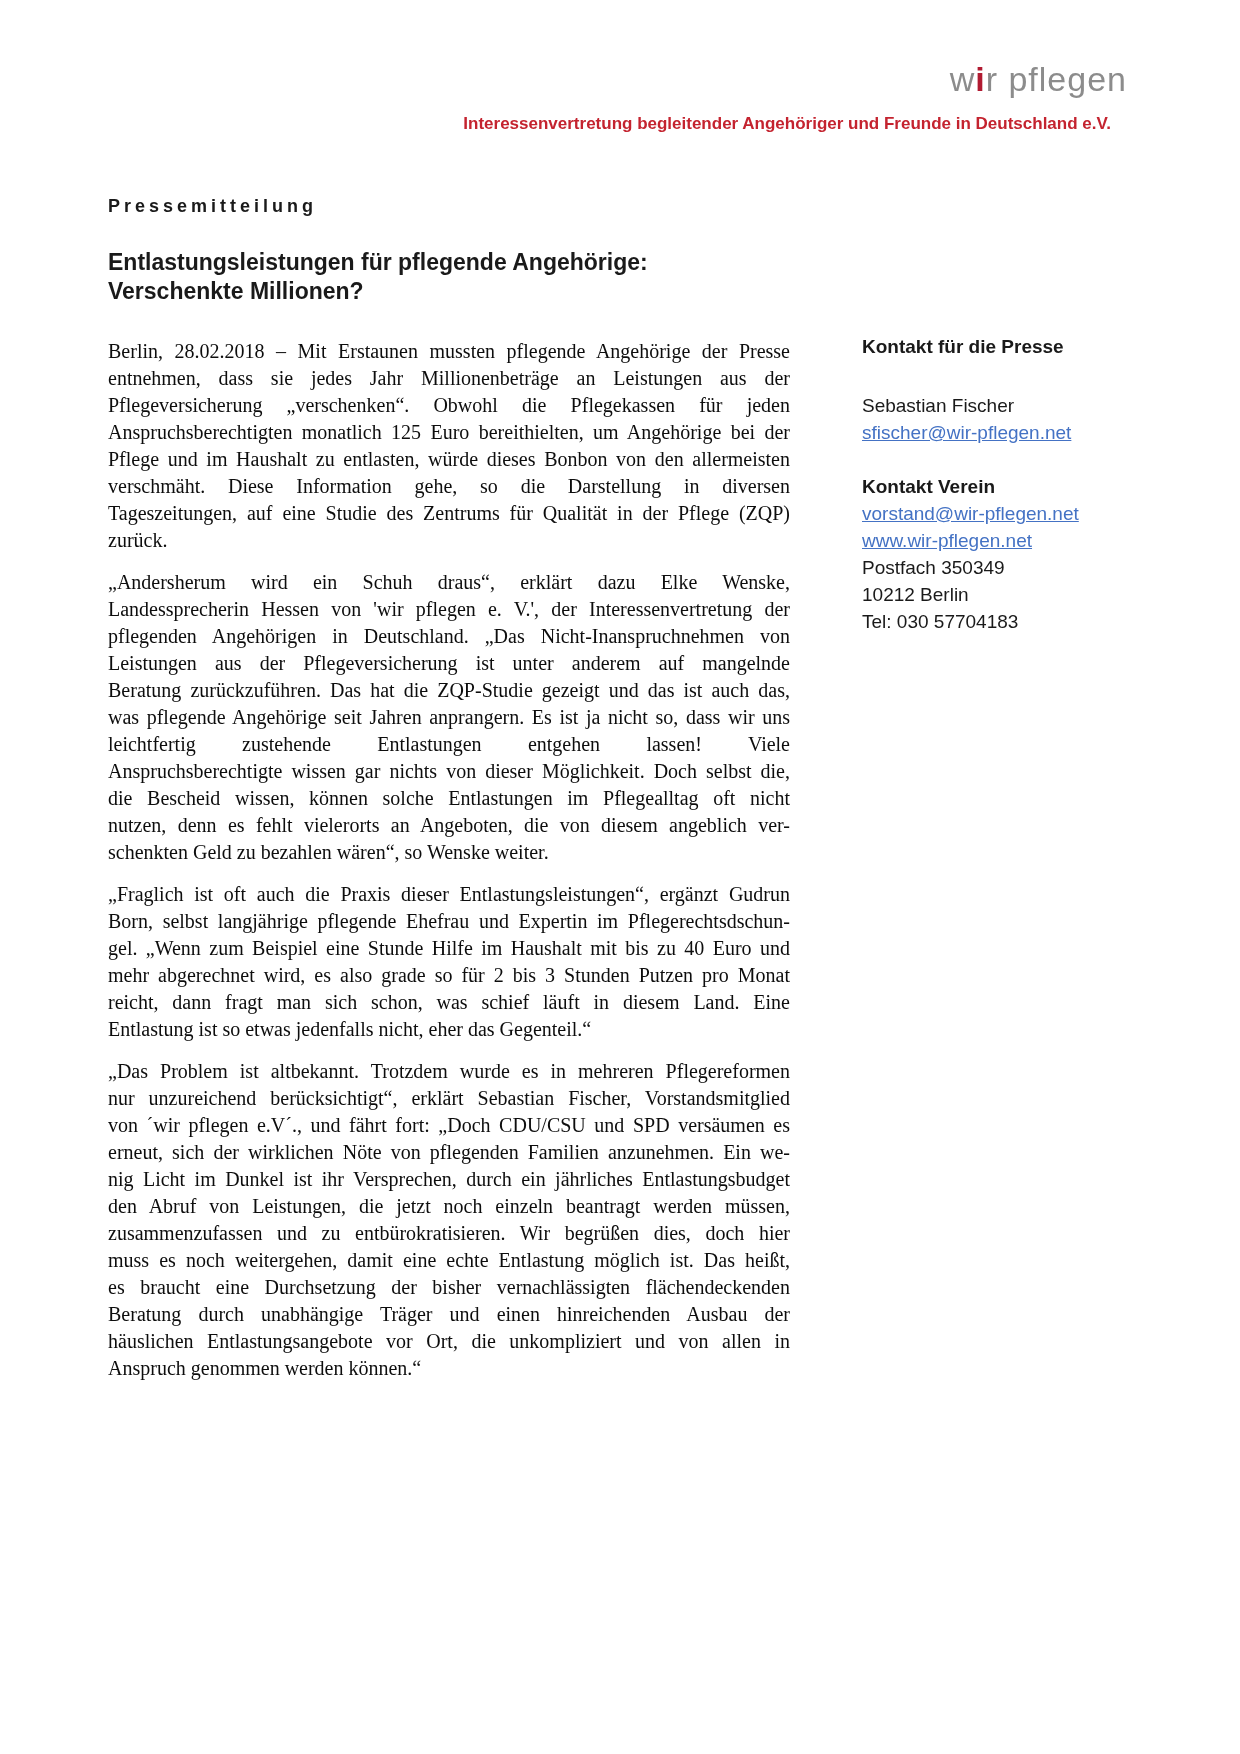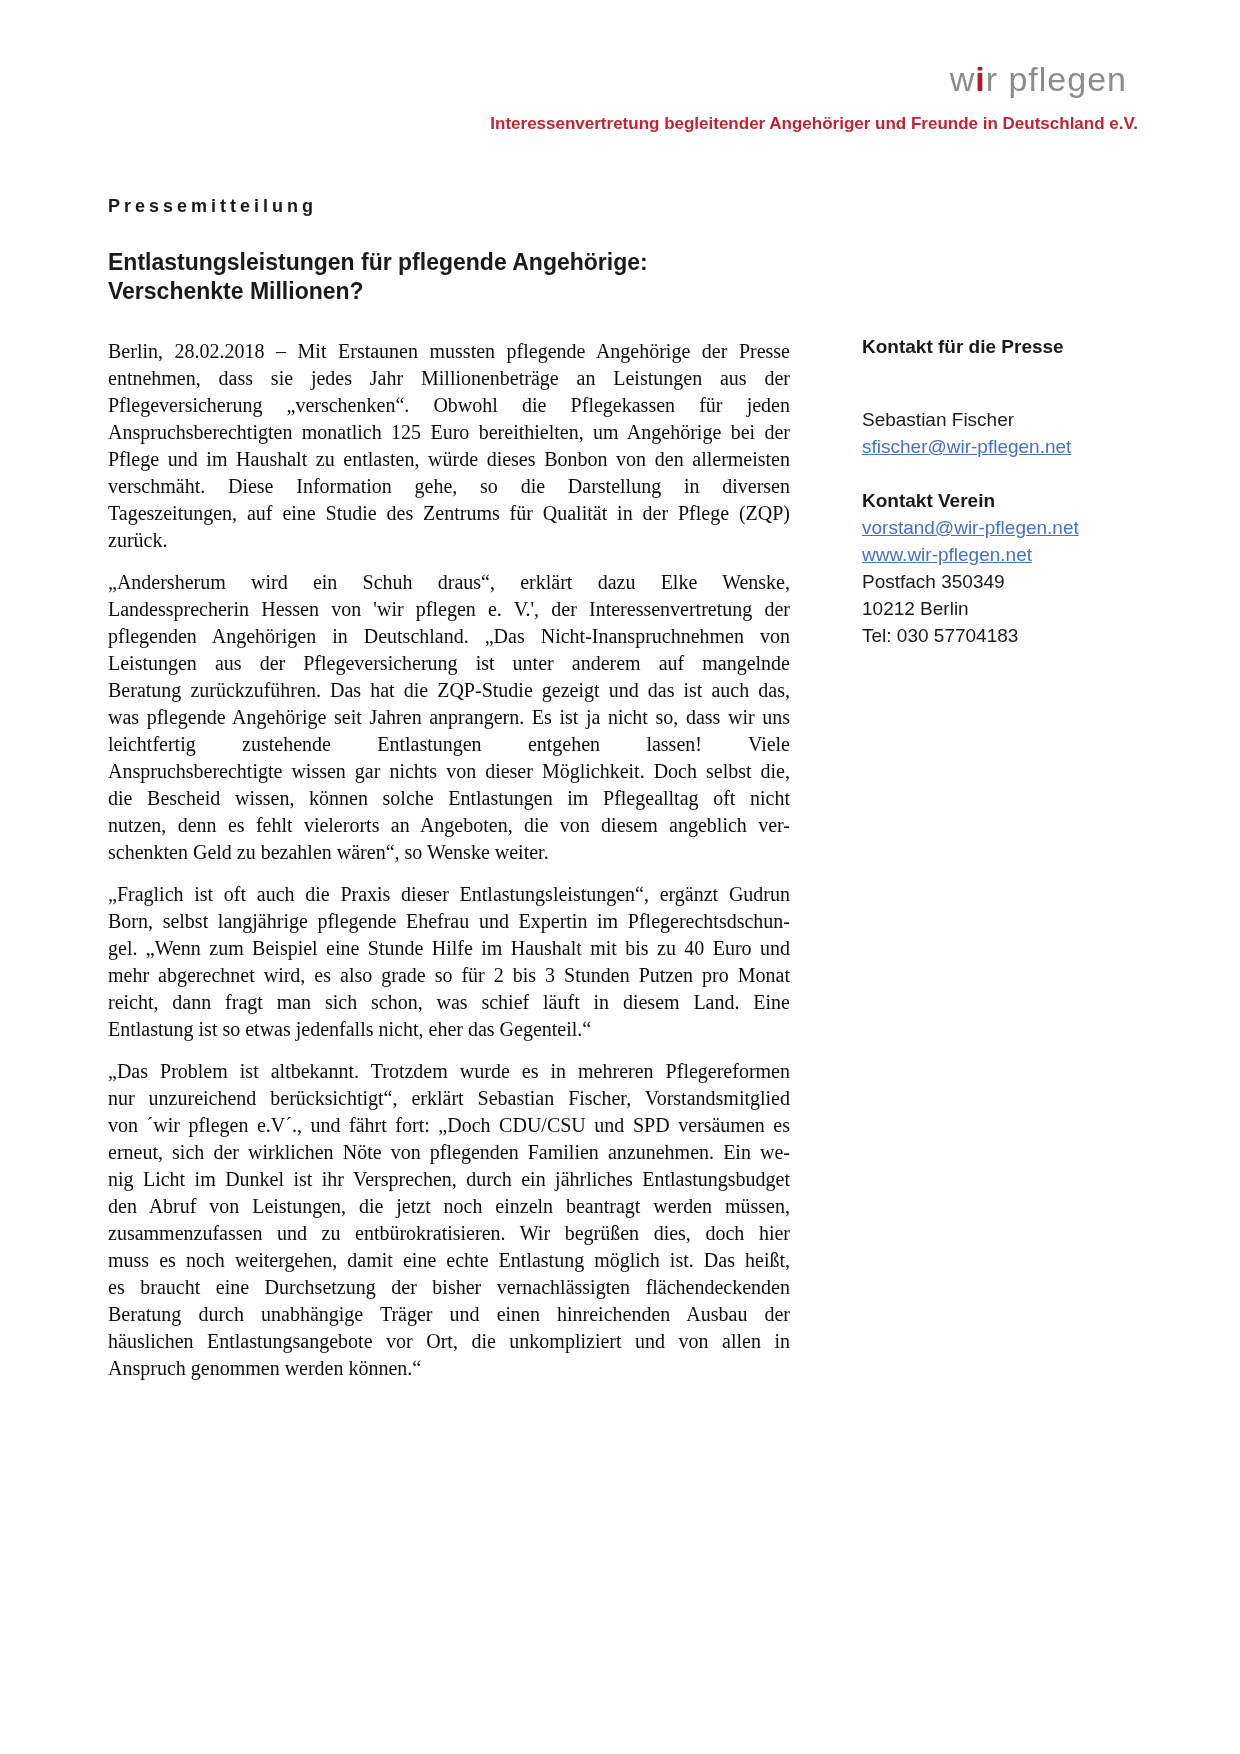--- a/index.html
+++ b/index.html
@@ -3,40 +3,40 @@
 <meta charset="utf-8">
 <style>
   html,body{margin:0;padding:0;background:#ffffff;}
   .page{position:relative;width:1240px;height:1754px;background:#ffffff;overflow:hidden;
         font-family:"Liberation Sans", sans-serif;color:#1a1a1a;}
 
   
   .logo{position:absolute;top:60px;right:113px;font-size:34px;letter-spacing:1px;
         color:#8c8c8c;font-family:"Liberation Sans", sans-serif;}
   .logo .logo-i{color:#b11a31;font-weight:bold;}
-  .tagline{position:absolute;top:114px;right:102px;font-size:17px;font-weight:bold;
+  .tagline{position:absolute;top:114px;right:129px;font-size:17px;font-weight:bold;
         color:#c4232f;white-space:nowrap;}
 
   
   .kicker{position:absolute;top:196px;left:108px;font-size:18px;font-weight:bold;
         letter-spacing:4px;color:#1a1a1a;text-align:right;}
   .doc-title{position:absolute;top:248px;left:108px;font-size:23px;font-weight:bold;
         line-height:29px;color:#1a1a1a;margin:0;}
 
   
   .body-col{position:absolute;top:338px;left:108px;width:682px;
         font-family:"Liberation Serif", serif;font-size:20px;color:#0d0d0d;}
   .para{margin:0 0 15px 0;}
   .tline{line-height:27px;text-align:justify;text-align-last:justify;white-space:normal;}
   .tline.last{text-align-last:left;}
 
   
   .sidebar{position:absolute;left:862px;top:333px;width:290px;font-size:19px;
         line-height:27px;color:#1a1a1a;}
-  .sb-heading{font-weight:bold;margin-bottom:46px;}
+  .sb-heading{font-weight:bold;margin-bottom:32px;}
   .sb-heading2{font-weight:bold;margin-top:12px;}
   .sb-group{margin-bottom:27px;}
   .sb-group div{line-height:27px;}
   a.link{display:block;color:#4472c4;text-decoration:underline;line-height:27px;cursor:pointer;}
 </style>
 </head>
 <body>
 
 <div class="page">
 

